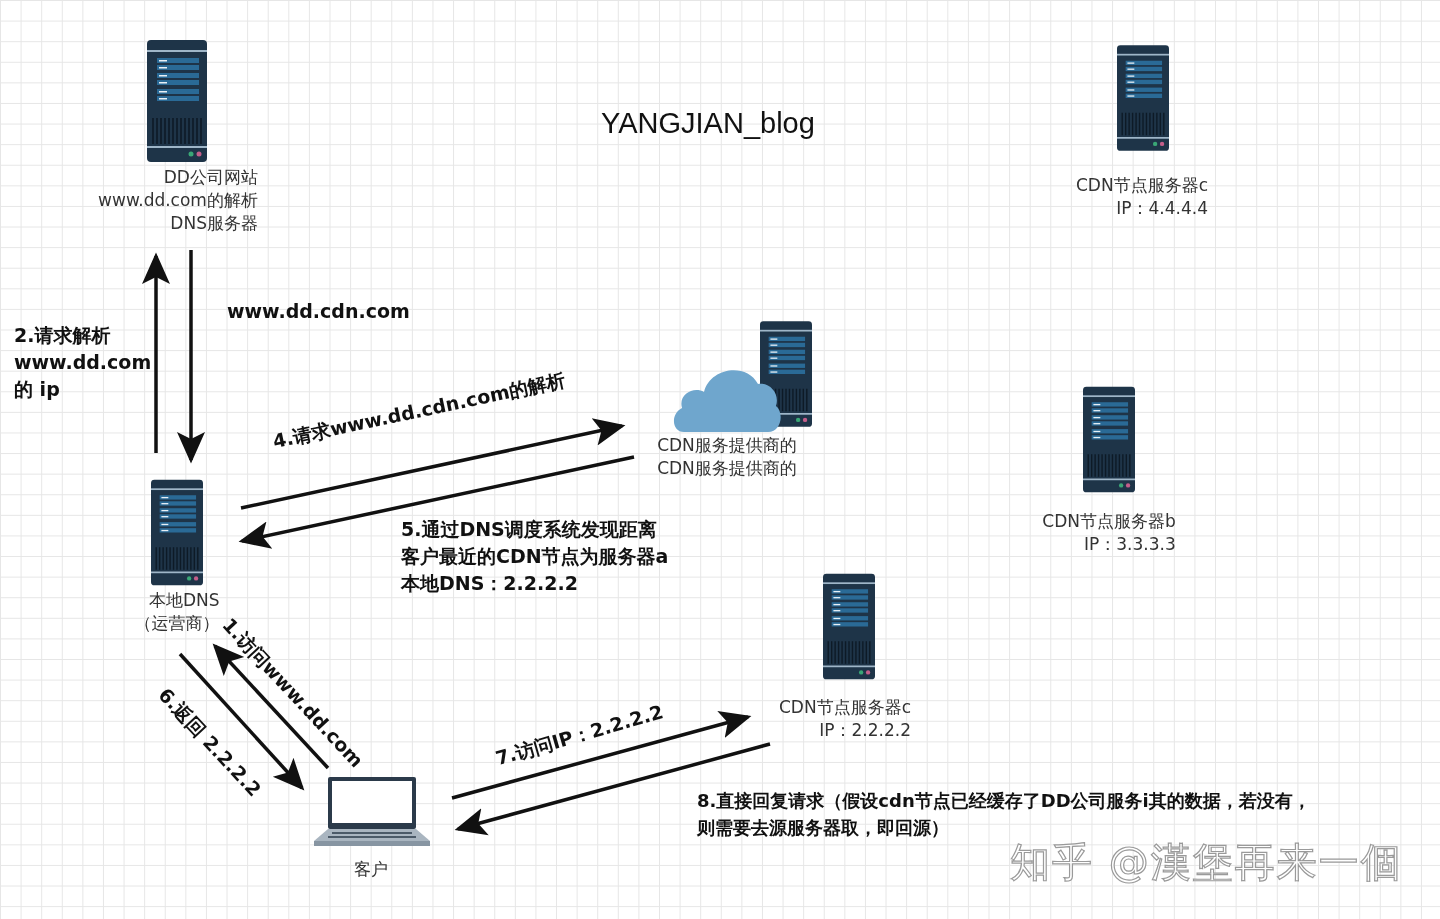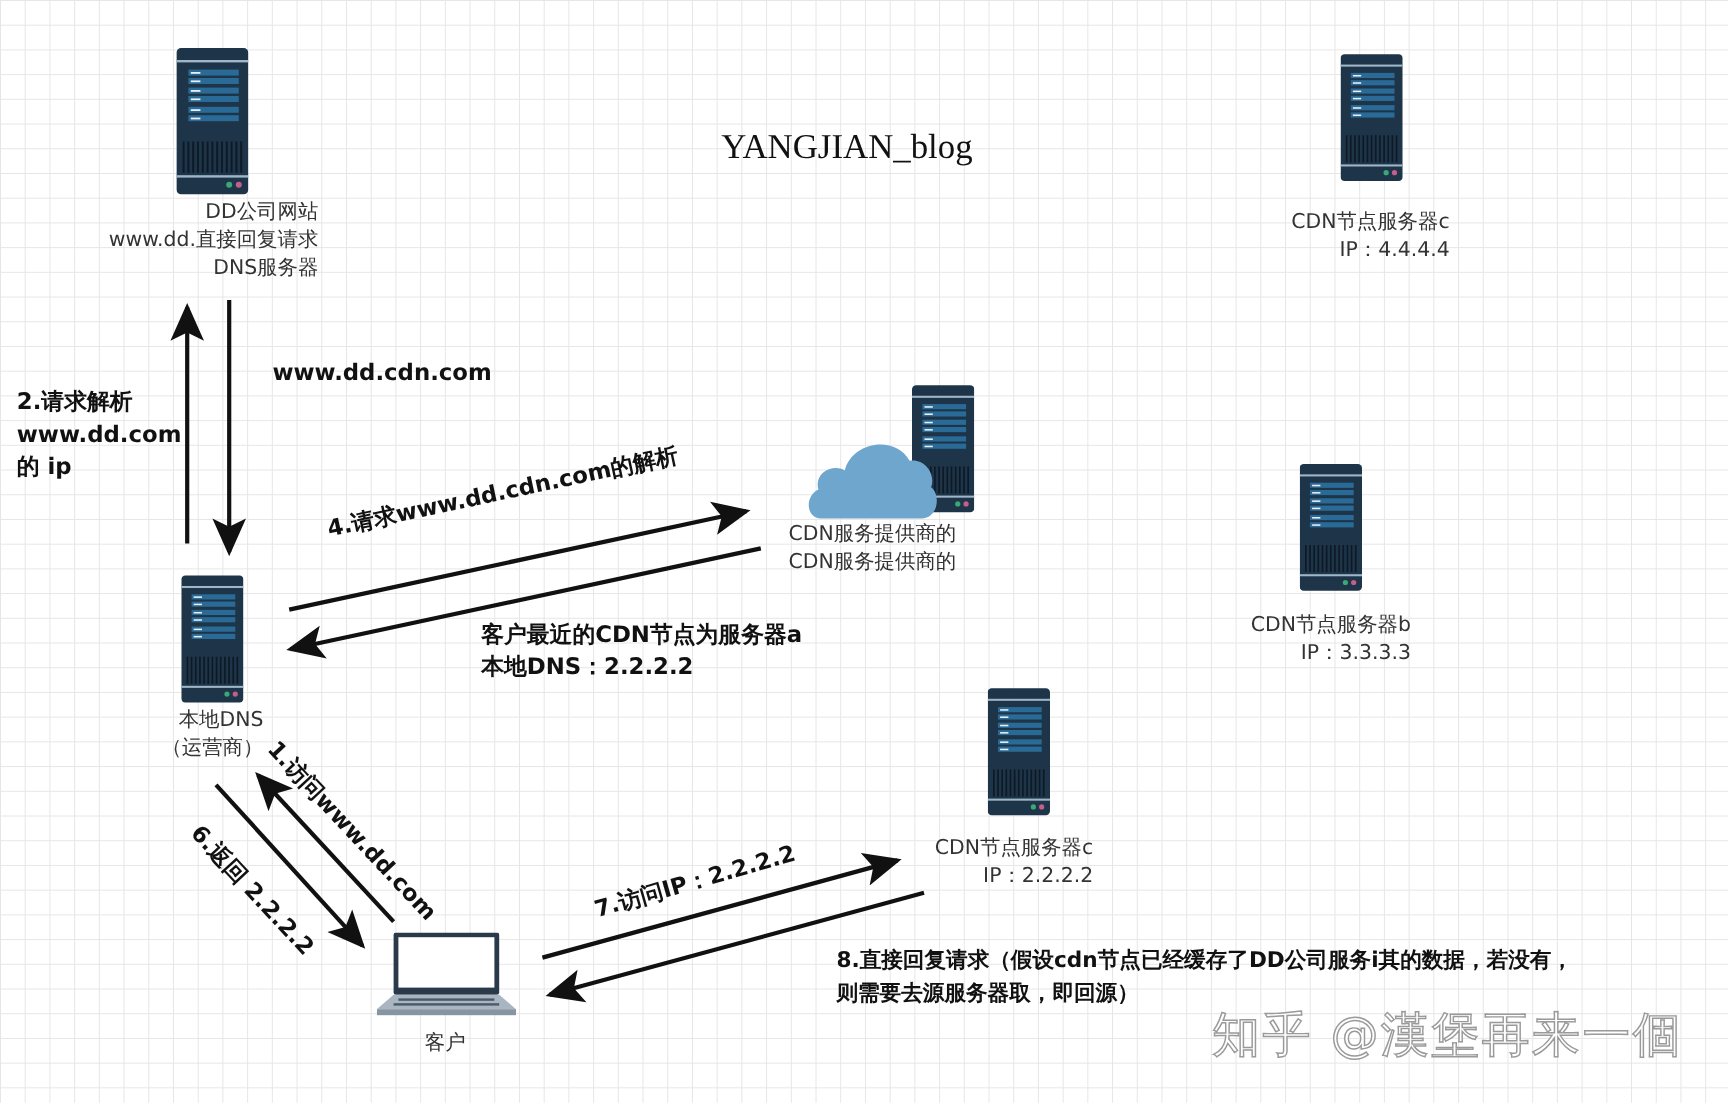--- a/index.html
+++ b/index.html
@@ -14,21 +14,21 @@
   }
   .abs { position:absolute; }
   .server { position:absolute; }
   .label {
     position:absolute; text-align:right; color:#333; font-size:17px; line-height:23px;
     white-space:nowrap; transform:translateX(-50%);
   }
   .step {
     position:absolute; color:#111; font-weight:bold; font-size:19px; line-height:27px; white-space:nowrap;
   }
-  .title { position:absolute; left:601px; top:107px; font-size:29px; color:#111; font-family:Liberation Serif, serif; }
+  .title { position:absolute; left:601px; top:107px; font-size:29px; color:#111; font-family:Liberation Sans, sans-serif; }
   .watermark {
     position:absolute; left:1010px; top:835px; font-size:40px; color:rgba(255,255,255,0.85);
     -webkit-text-stroke:1.2px #9a9a9a; letter-spacing:2px; white-space:nowrap;
   }
   svg.arrows { position:absolute; left:0; top:0; }
 </style>
 </head>
 <body>
 
 <svg width="0" height="0" style="position:absolute">
@@ -70,21 +70,21 @@
   </defs>
 </svg>
 
 <div class="title">YANGJIAN_blog</div>
 
 <svg class="server" style="left:147px;top:40px" width="60" height="122">
     <use href="#server-sym"></use>
   </svg>
 <div class="label" style="left:178px;top:166px">
   <div>DD公司网站</div>
-  <div>www.dd.直接回复请求</div>
+  <div>www.dd.com的解析</div>
   <div>DNS服务器</div>
 </div>
 
 <svg class="server" style="left:151px;top:475px" width="52" height="115">
     <use href="#server-sym"></use>
   </svg>
 <div class="label" style="left:177px;top:589px">
   <div>本地DNS</div>
   <div>（运营商）</div>
 </div>
@@ -157,20 +157,21 @@
 <div class="step" style="left:14px;top:322px">
   <div>2.请求解析</div>
   <div>www.dd.com</div>
   <div>的 ip</div>
 </div>
 <div class="step" style="left:227px;top:298px">
   <div>www.dd.cdn.com</div>
 </div>
 <div class="step" style="left:276px;top:428px;transform-origin:0 100%;transform:rotate(-12deg);">4.请求www.dd.cdn.com的解析</div>
 <div class="step" style="left:401px;top:516px">
+  <div>5.通过DNS调度系统发现距离</div>
   <div>客户最近的CDN节点为服务器a</div>
   <div>本地DNS：2.2.2.2</div>
 </div>
 <div class="step" style="left:236px;top:612px;transform-origin:0 0;transform:rotate(47deg);">1.访问www.dd.com</div>
 <div class="step" style="left:172px;top:682px;transform-origin:0 0;transform:rotate(47deg);">6.返回 2.2.2.2</div>
 <div class="step" style="left:500px;top:745px;transform-origin:0 100%;transform:rotate(-16deg);">7.访问IP：2.2.2.2</div>
 <div class="step" style="left:697px;top:787px;font-size:18px;">
   <div>8.直接回复请求（假设cdn节点已经缓存了DD公司服务i其的数据，若没有，</div>
   <div>则需要去源服务器取，即回源）</div>
 </div>

